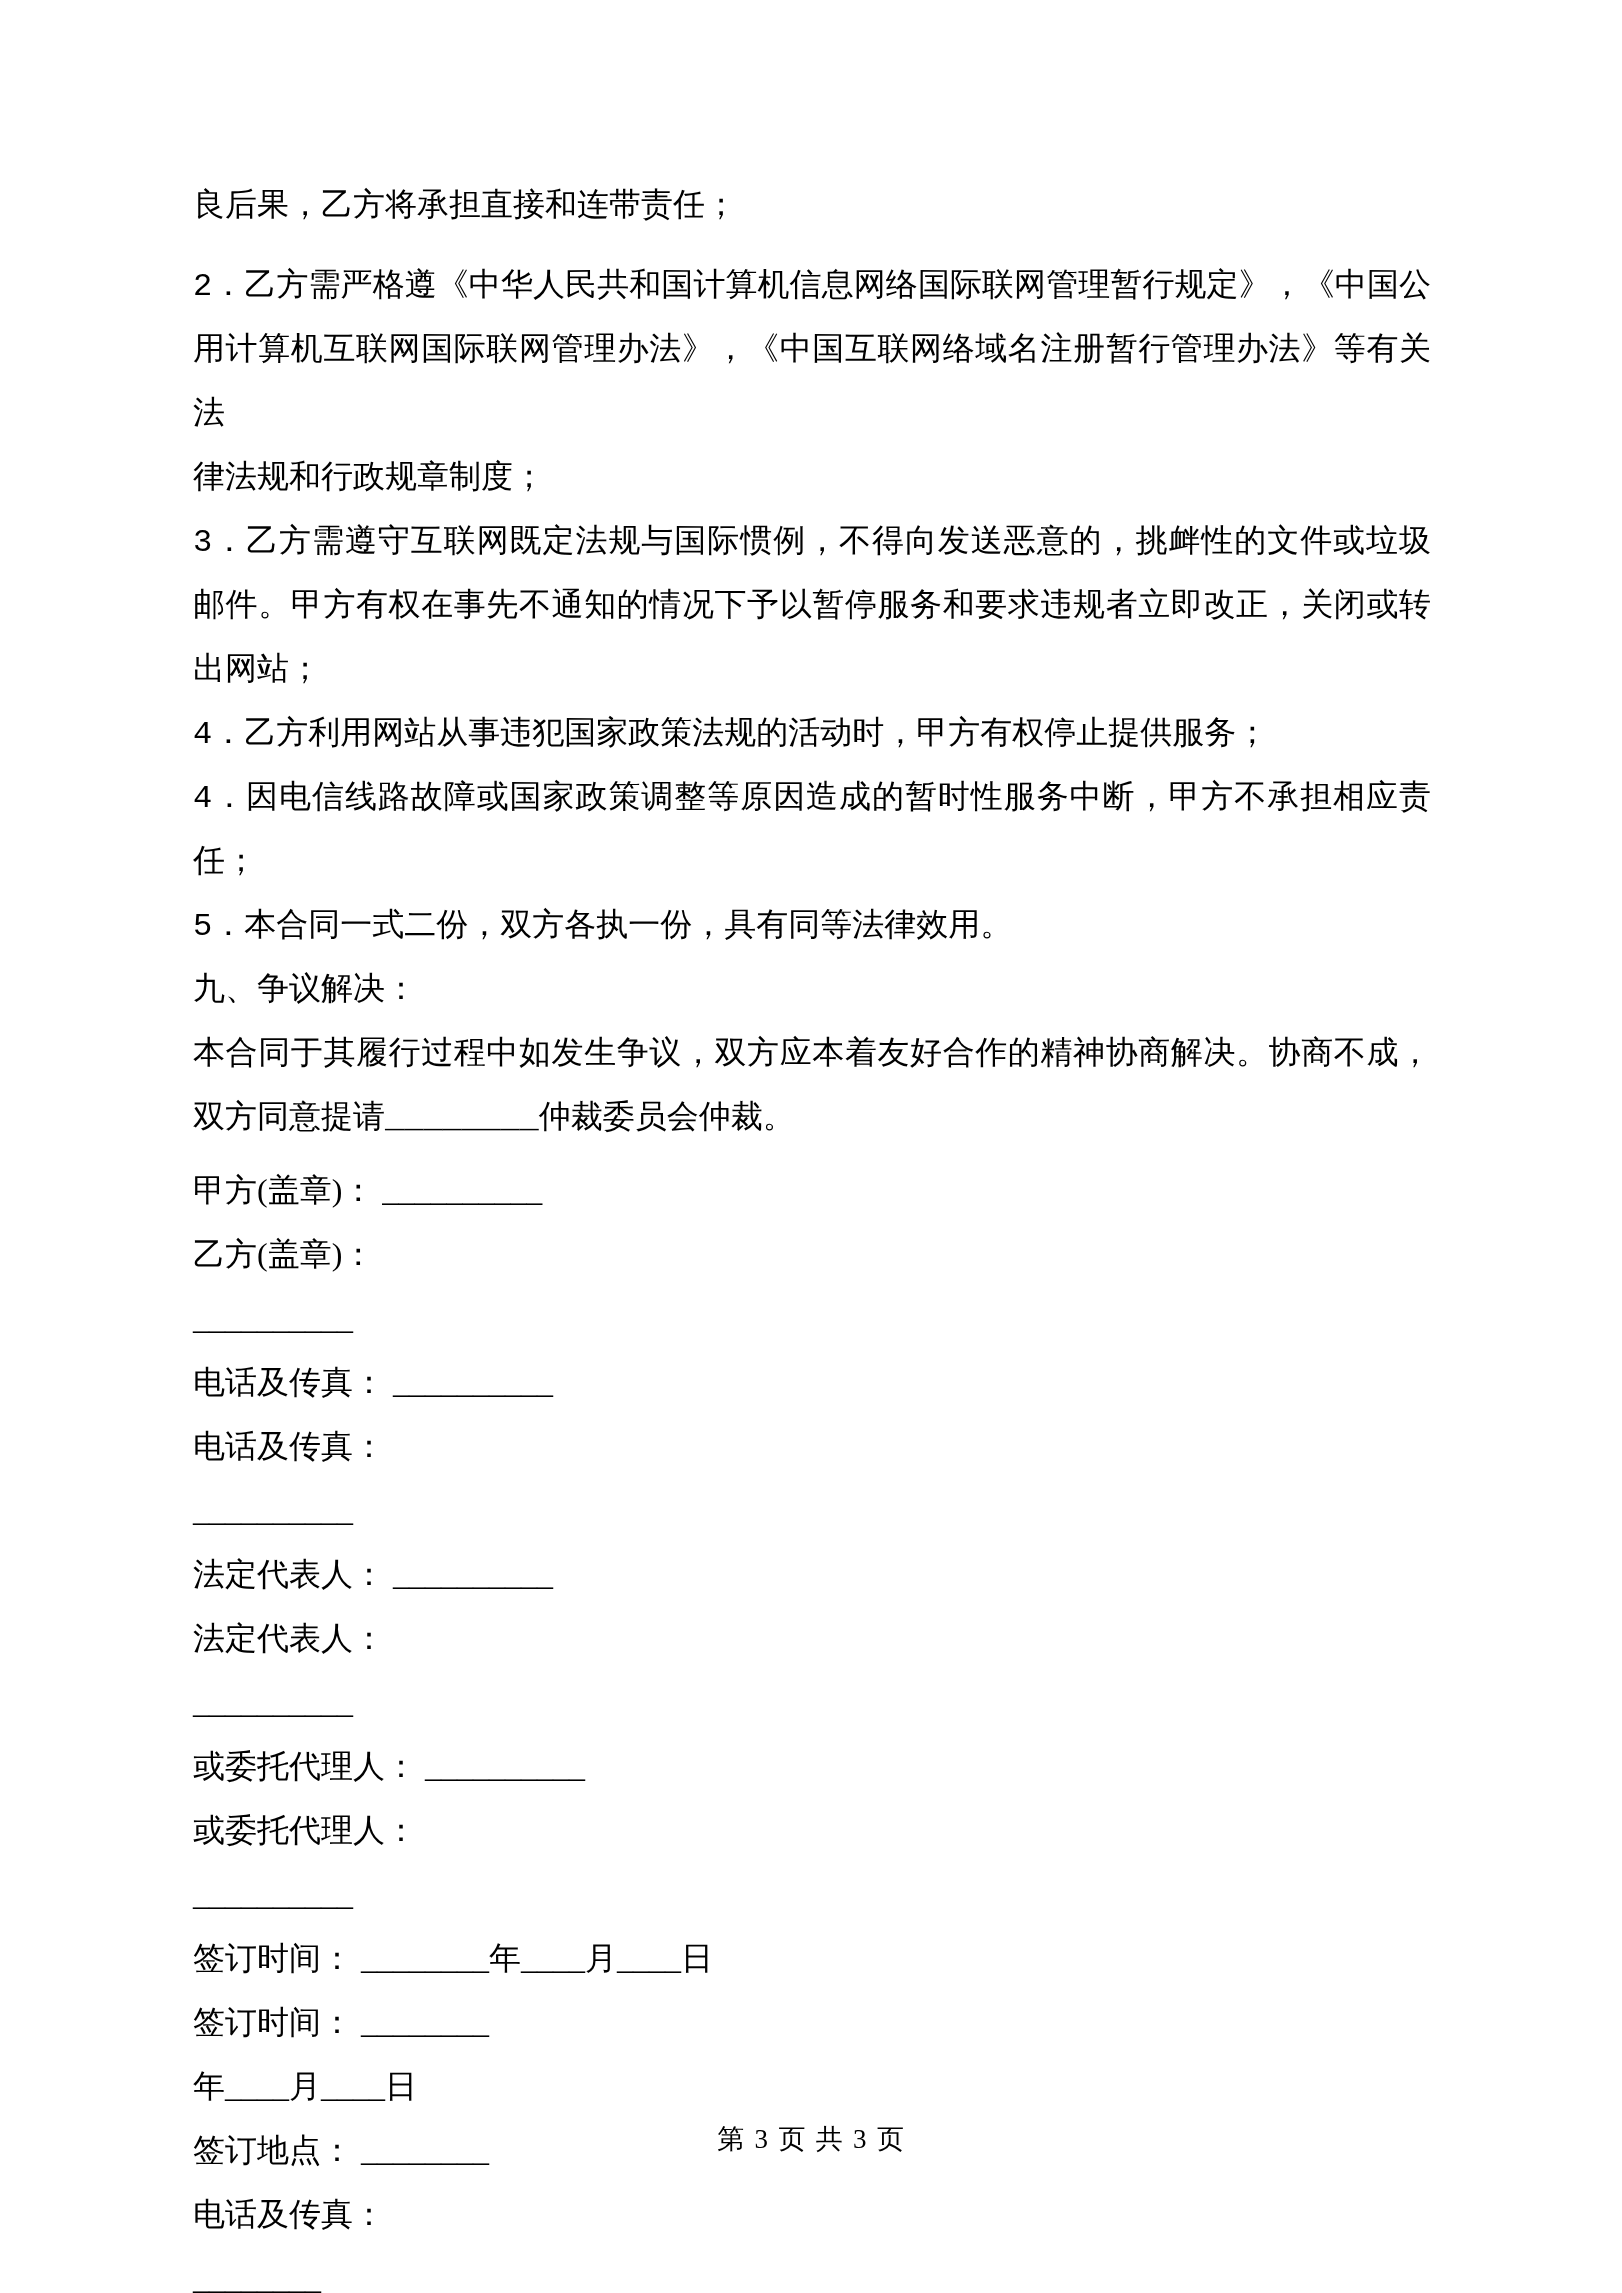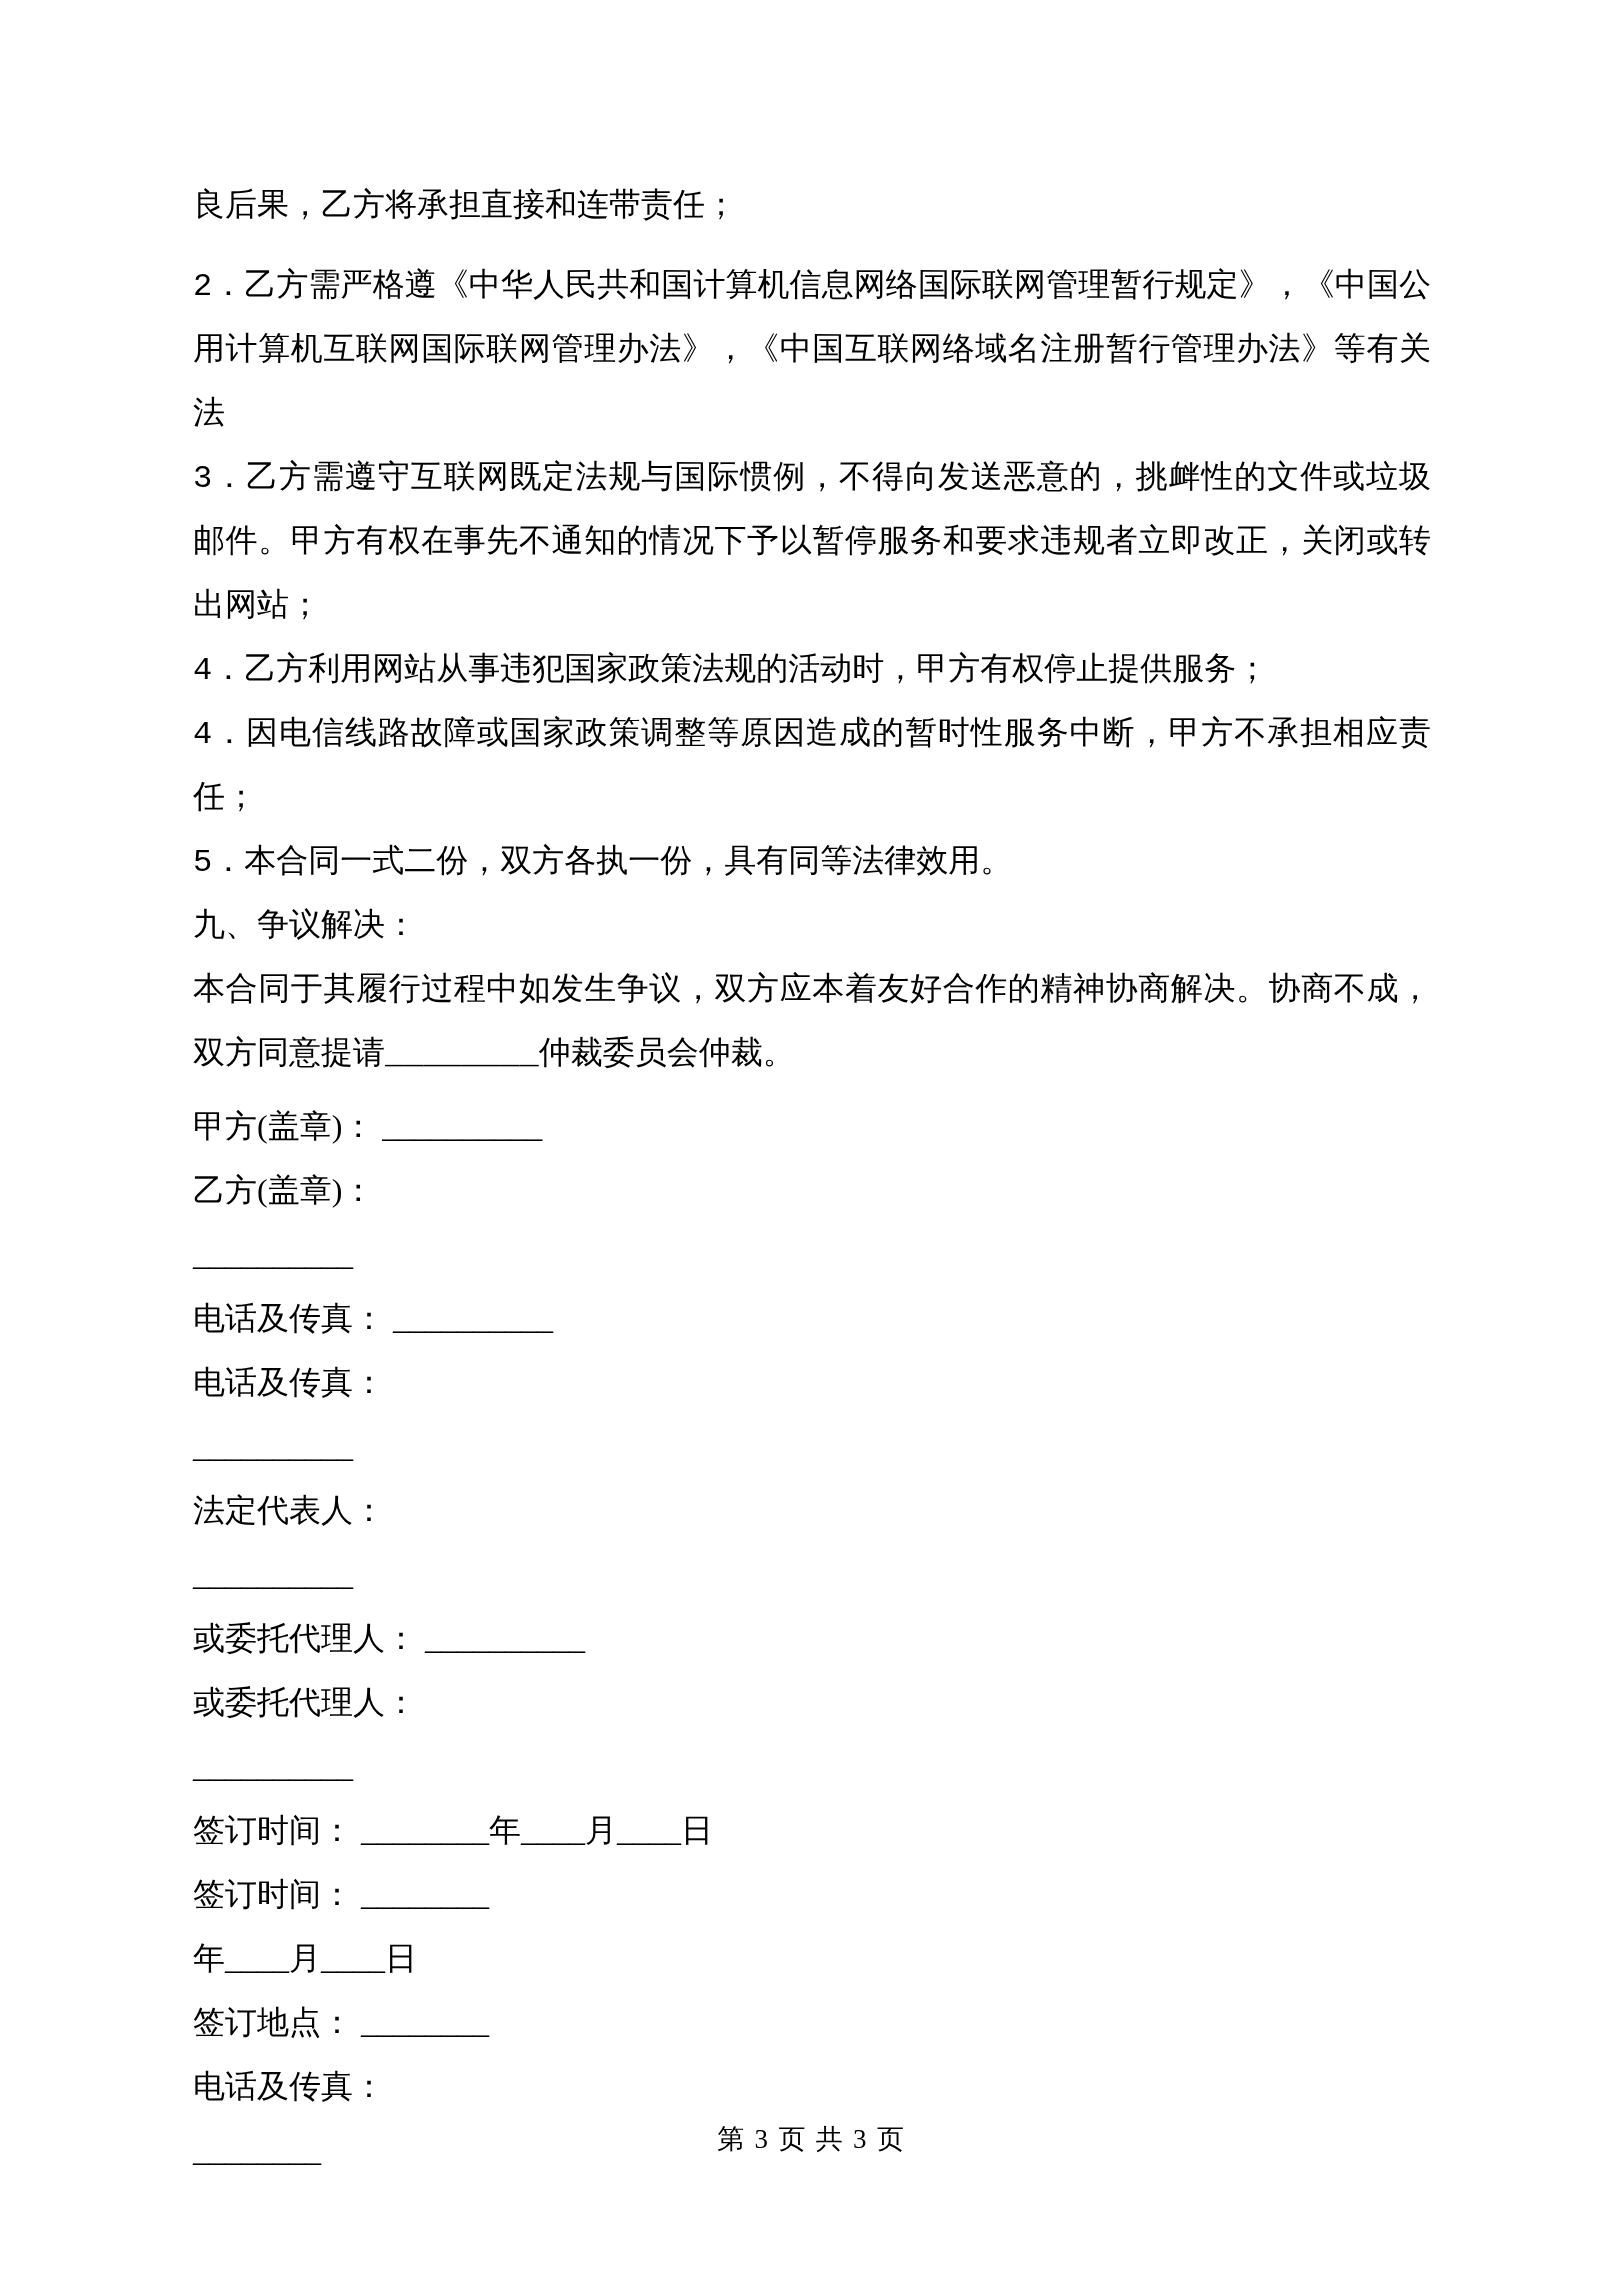--- a/index.html
+++ b/index.html
@@ -59,20 +59,21 @@
 </head>
 <body>
 
 <div class="page">
 
   <div class="content">
 
     <div class="line">良后果，乙方将承担直接和连带责任；</div>
     <div class="line j gap-top">2．乙方需严格遵《中华人民共和国计算机信息网络国际联网管理暂行规定》，《中国公</div>
     <div class="line j">用计算机互联网国际联网管理办法》，《中国互联网络域名注册暂行管理办法》等有关法</div>
+    <div class="line">律法规和行政规章制度；</div>
     <div class="line j">3．乙方需遵守互联网既定法规与国际惯例，不得向发送恶意的，挑衅性的文件或垃圾</div>
     <div class="line j">邮件。甲方有权在事先不通知的情况下予以暂停服务和要求违规者立即改正，关闭或转</div>
     <div class="line">出网站；</div>
     <div class="line">4．乙方利用网站从事违犯国家政策法规的活动时，甲方有权停止提供服务；</div>
     <div class="line j">4．因电信线路故障或国家政策调整等原因造成的暂时性服务中断，甲方不承担相应责</div>
     <div class="line">任；</div>
     <div class="line">5．本合同一式二份，双方各执一份，具有同等法律效用。</div>
     <div class="line">九、争议解决：</div>
     <div class="line j">本合同于其履行过程中如发生争议，双方应本着友好合作的精神协商解决。协商不成，</div>
     <div class="line">双方同意提请________仲裁委员会仲裁。</div>
@@ -91,20 +92,21 @@
       <div class="sig-row">
         <span>电话及传真： __________</span>
         <span>电话及传真：</span>
       </div>
       <div class="sig-row">
         <span>__________</span>
         <span></span>
       </div>
 
       <div class="sig-row">
+        <span>法定代表人： __________</span>
         <span>法定代表人：</span>
       </div>
       <div class="sig-row">
         <span>__________</span>
         <span></span>
       </div>
 
       <div class="sig-row">
         <span>或委托代理人： __________</span>
         <span>或委托代理人：</span>

